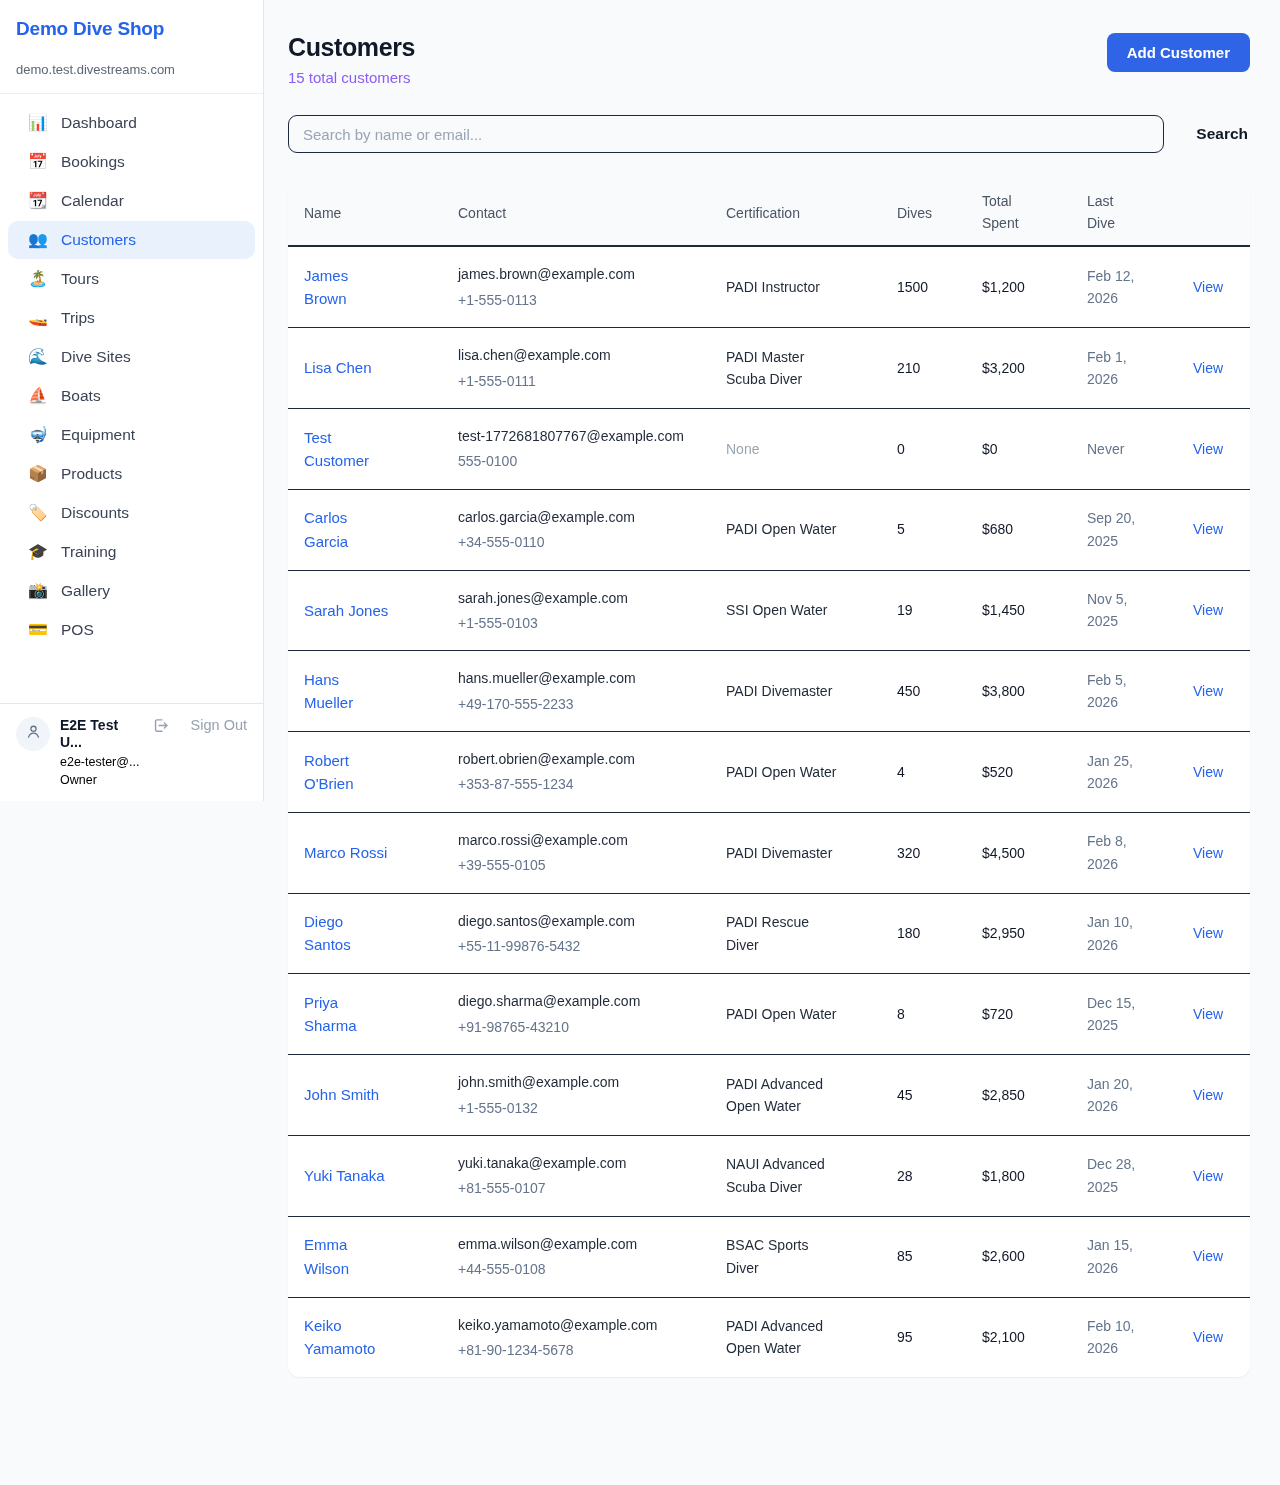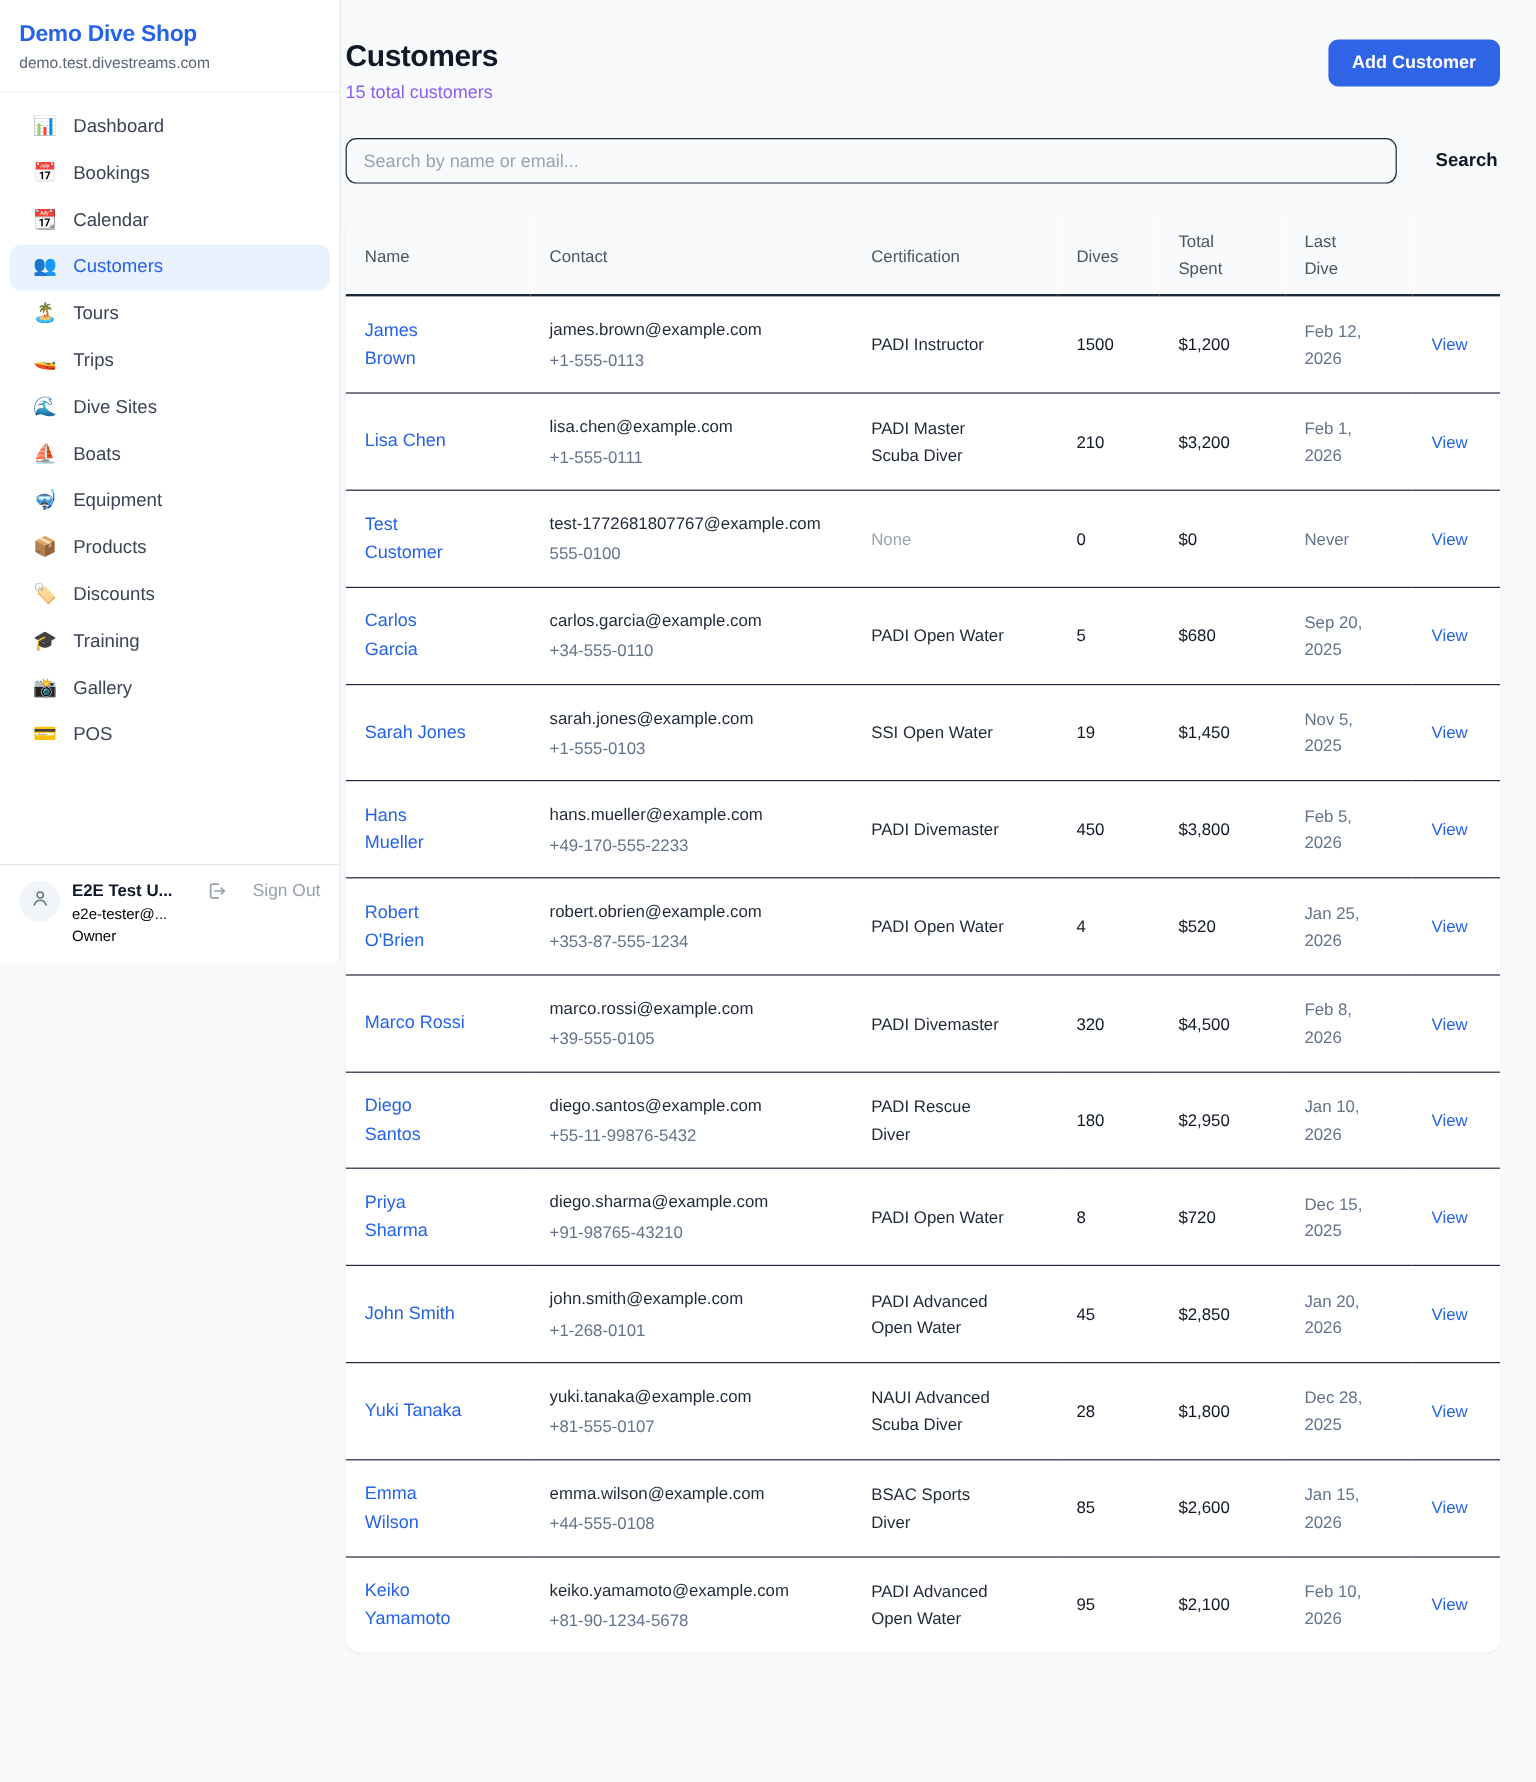--- a/index.html
+++ b/index.html
@@ -8,28 +8,28 @@
     font-family: "Liberation Sans", sans-serif;
     background: #f8fafc;
     color: #0f172a;
     min-height: 1485px;
     position: relative;
   }
 
   
   .sidebar {
     position: absolute; left: 0; top: 0;
-    width: 284px; height: 801px;
+    width: 264px; height: 801px;
     background: #ffffff;
     border-right: 1px solid #e2e8f0;
     display: flex; flex-direction: column;
   }
   .sidebar-header { padding: 18px 16px 16px; border-bottom: 1px solid #edf0f4; }
   .shop-name { color: #2563eb; font-size: 19px; font-weight: 700; letter-spacing: -0.2px; }
-  .shop-domain { color: #5b6676; font-size: 13px; margin-top: 5px; }
+  .shop-domain { color: #5b6676; font-size: 13px; margin-top: 22px; }
 
   .nav { flex: 1; padding: 9px 8px; }
   .nav-item {
     display: flex; align-items: center; gap: 13px;
     padding: 10px 12px 10px 20px;
     border-radius: 10px;
     font-size: 15.5px; color: #3b4455;
     cursor: pointer; margin: 1px 0;
   }
   .nav-item.active { background: #e9f1fd; color: #2563eb; }
@@ -390,21 +390,21 @@
           <td class="dives-cell">8</td>
           <td class="spent-cell">$720</td>
           <td><span class="date">Dec 15, 2025</span></td>
           <td><a class="view-link">View</a></td>
         </tr>
 
         <tr class="row">
           <td><a class="name-link">John Smith</a></td>
           <td>
             <div class="email">john.smith@example.com</div>
-            <div class="phone">+1-268-0101</div>
+            <div class="phone">+1-555-0132</div>
           </td>
           <td><span class="cert">PADI Advanced Open Water</span></td>
           <td class="dives-cell">45</td>
           <td class="spent-cell">$2,850</td>
           <td><span class="date">Jan 20, 2026</span></td>
           <td><a class="view-link">View</a></td>
         </tr>
 
         <tr class="row">
           <td><a class="name-link">Yuki Tanaka</a></td>

